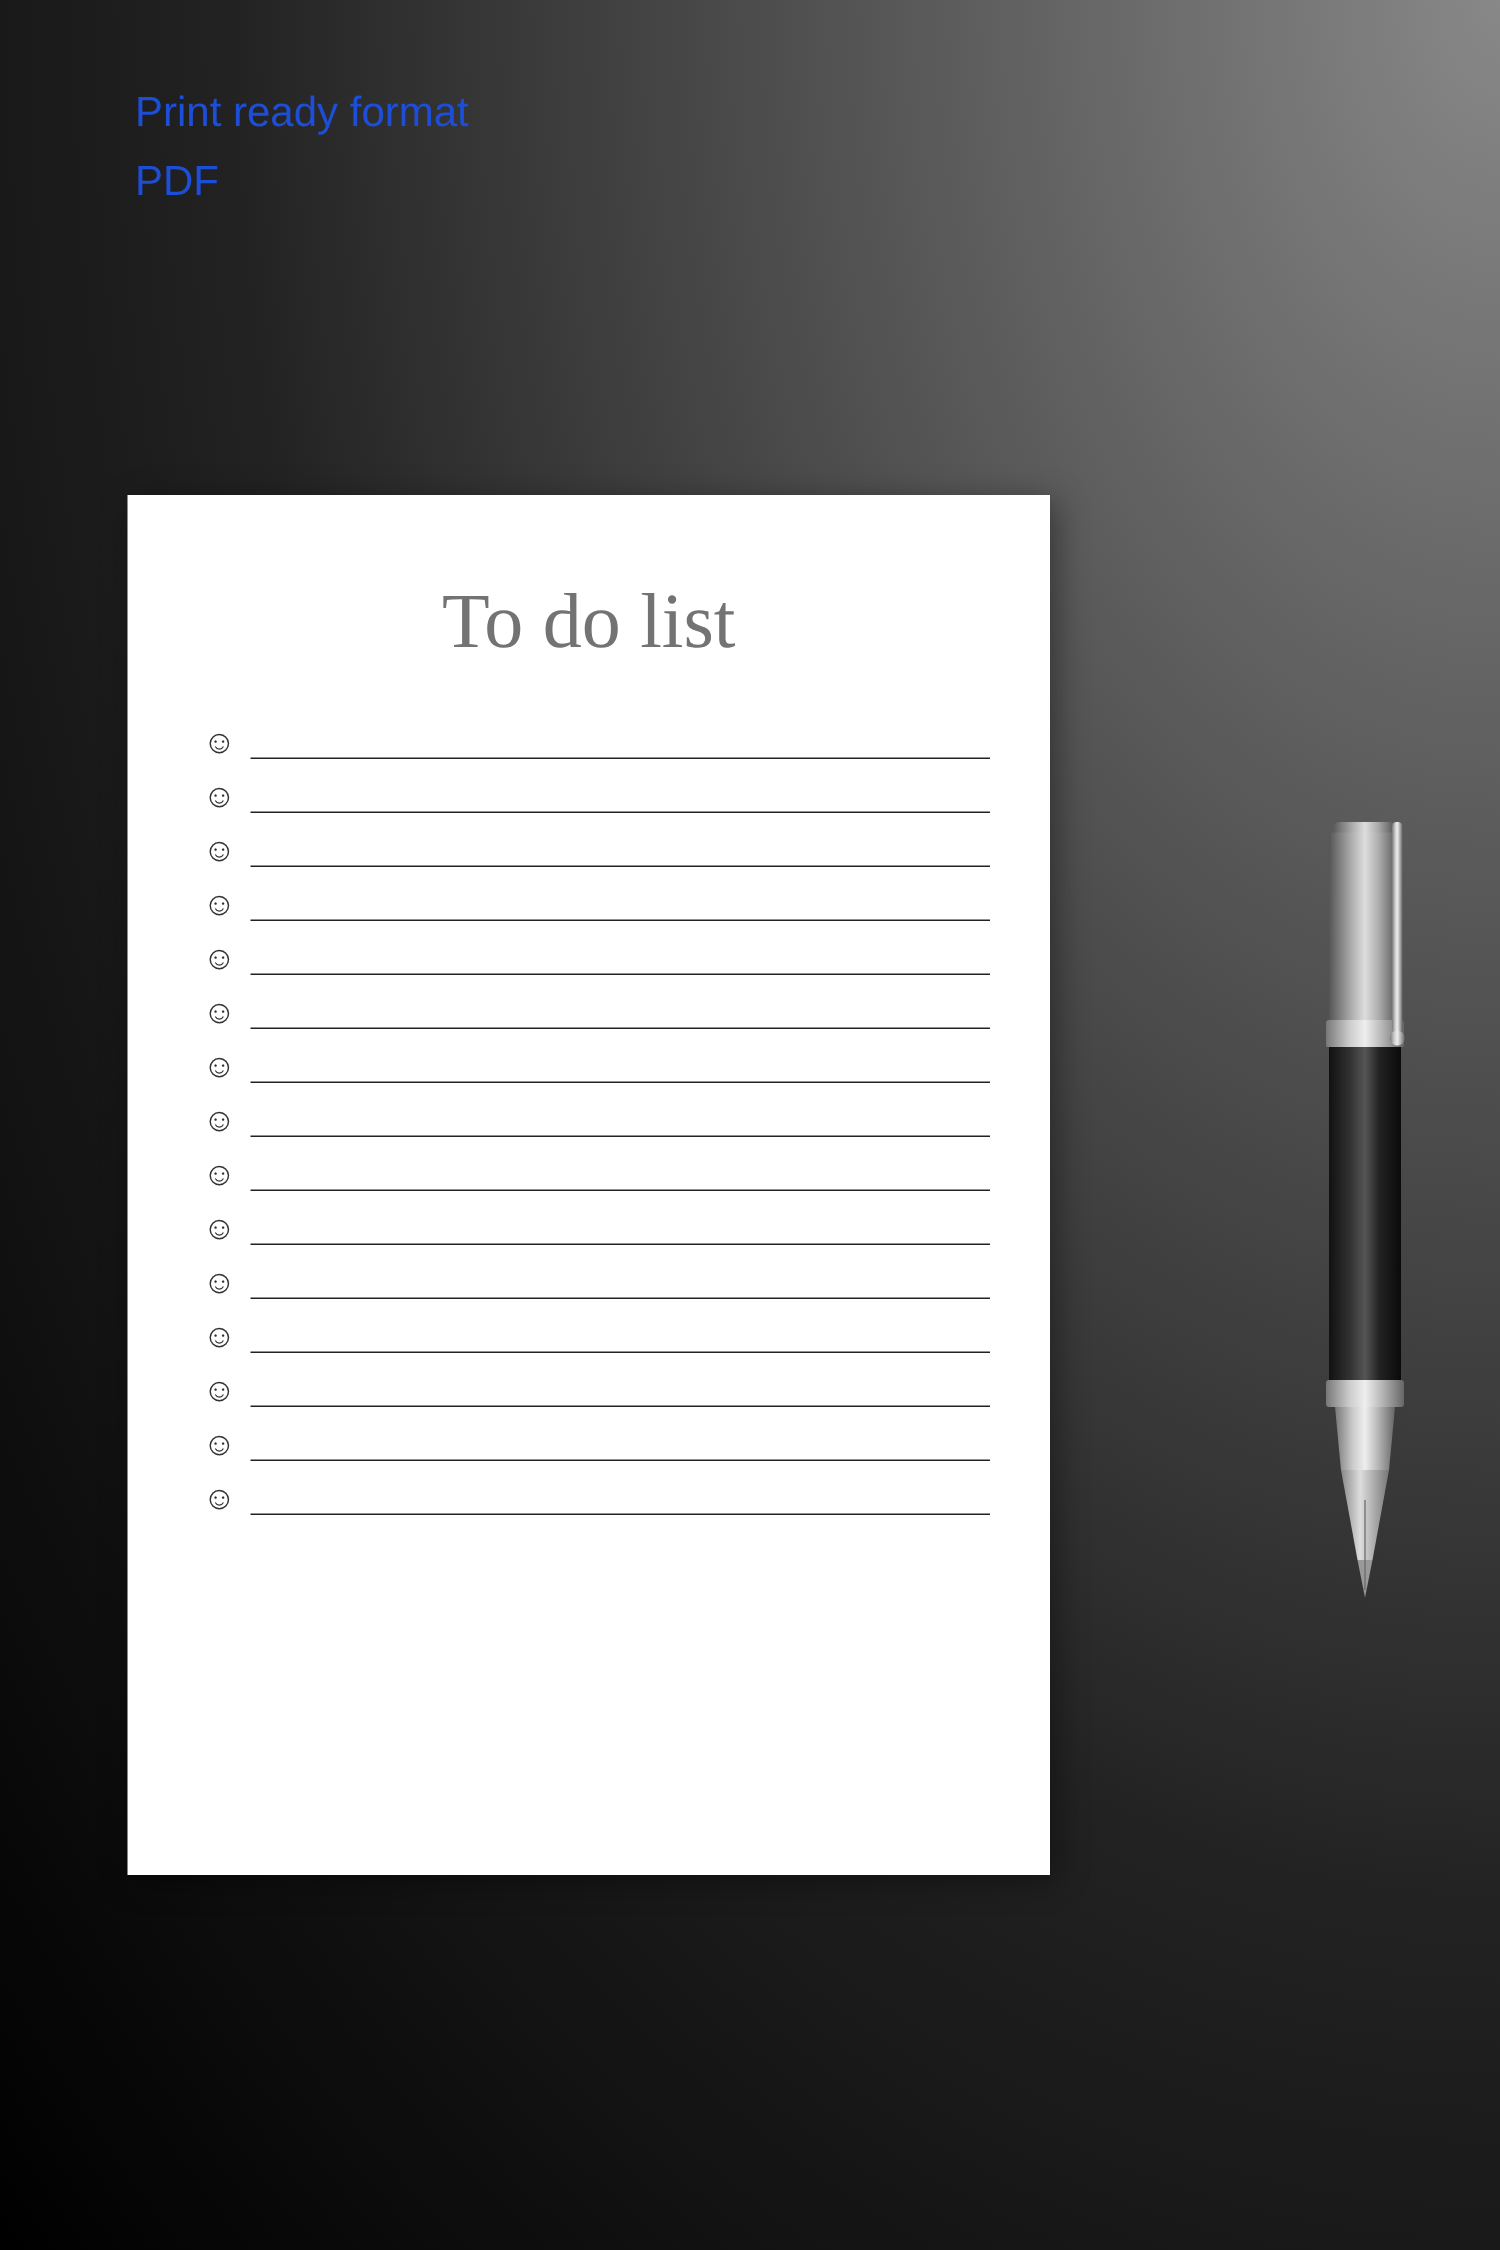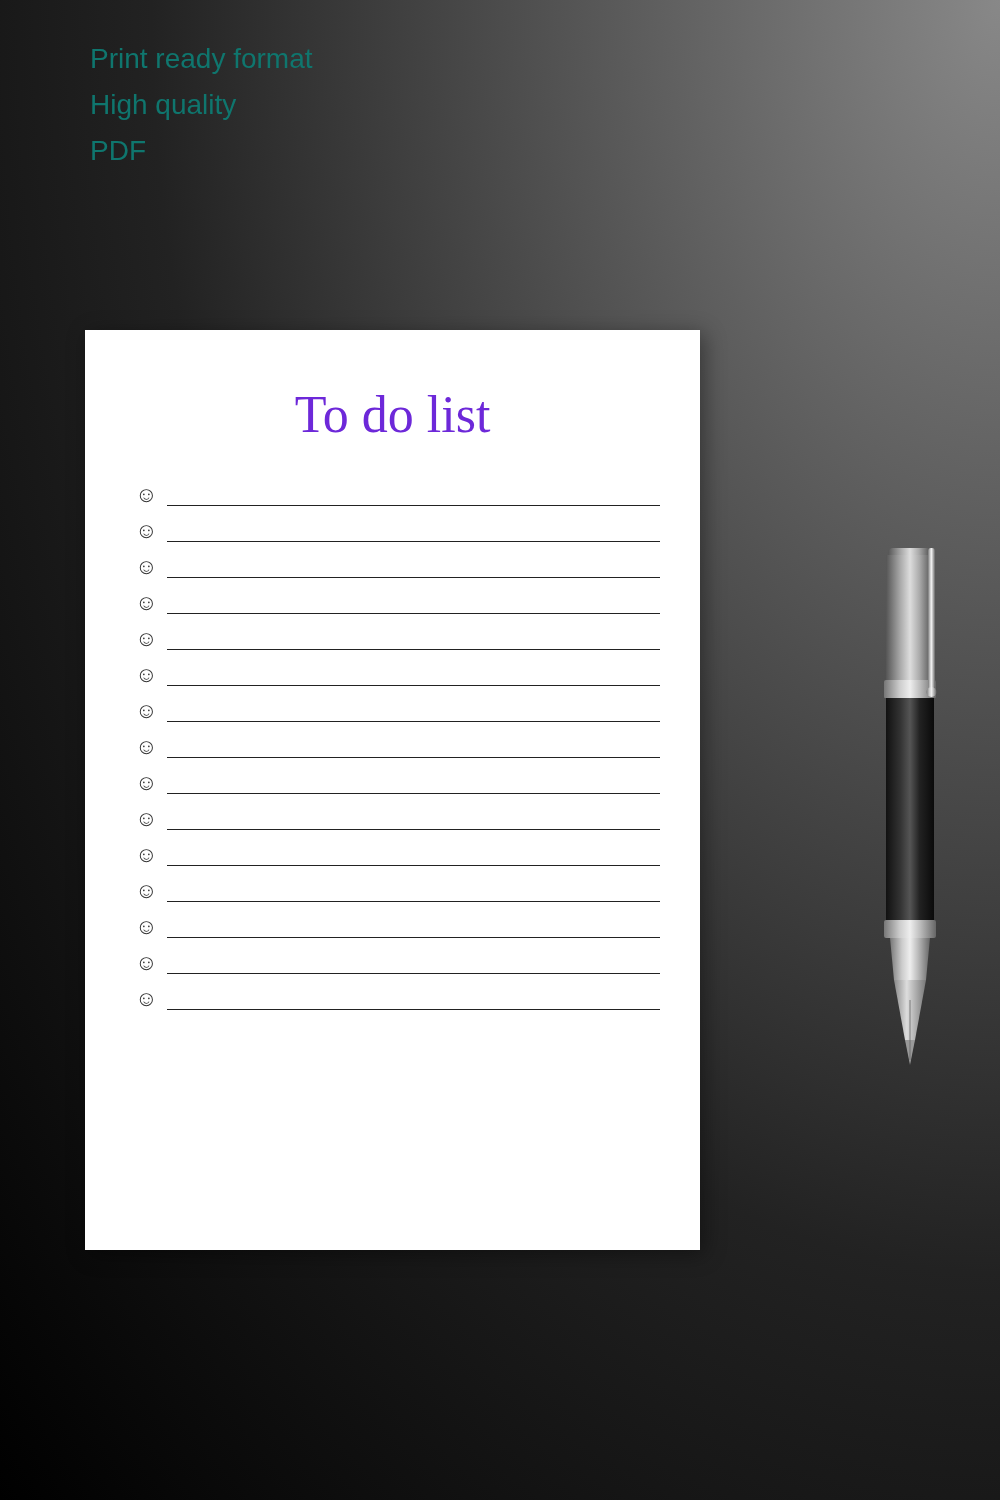--- a/index.html
+++ b/index.html
@@ -8,23 +8,23 @@
       width: 1000px;
       height: 1500px;
       background: radial-gradient(ellipse at top right, #888 0%, #555 30%, #222 60%, #000 100%);
       font-family: Georgia, serif;
       position: relative;
       overflow: hidden;
     }
 
     .info-text {
       position: absolute;
-      top: 36px;
+      top: 52px;
       left: 90px;
-      color: #0f766e;
+      color: #1d4ed8;
       font-size: 28px;
       line-height: 1.65;
       font-family: Arial, sans-serif;
     }
 
     .info-text p {
       margin: 0;
     }
 
     .paper {
@@ -35,21 +35,21 @@
       height: 920px;
       background: #ffffff;
       box-shadow: 4px 4px 20px rgba(0,0,0,0.4);
     }
 
     .paper-title {
       text-align: center;
       font-family: Georgia, serif;
       font-size: 52px;
       font-weight: normal;
-      color: #6d28d9;
+      color: #737373;
       padding-top: 55px;
       padding-bottom: 40px;
     }
 
     .todo-list {
       padding: 0 40px 0 50px;
     }
 
     .todo-item {
       display: flex;
@@ -83,21 +83,20 @@
     .pen-svg {
       width: 100%;
       height: 100%;
     }
   </style>
 </head>
 <body>
 
 <div class="info-text">
   <p>Print ready format</p>
-  <p>High quality</p>
   <p>PDF</p>
 </div>
 
 <div class="paper">
   <div class="paper-title">To do list</div>
   <div class="todo-list">
 
     <div class="todo-item">
       <span class="smiley">☺</span>
       <div class="todo-line"></div>

